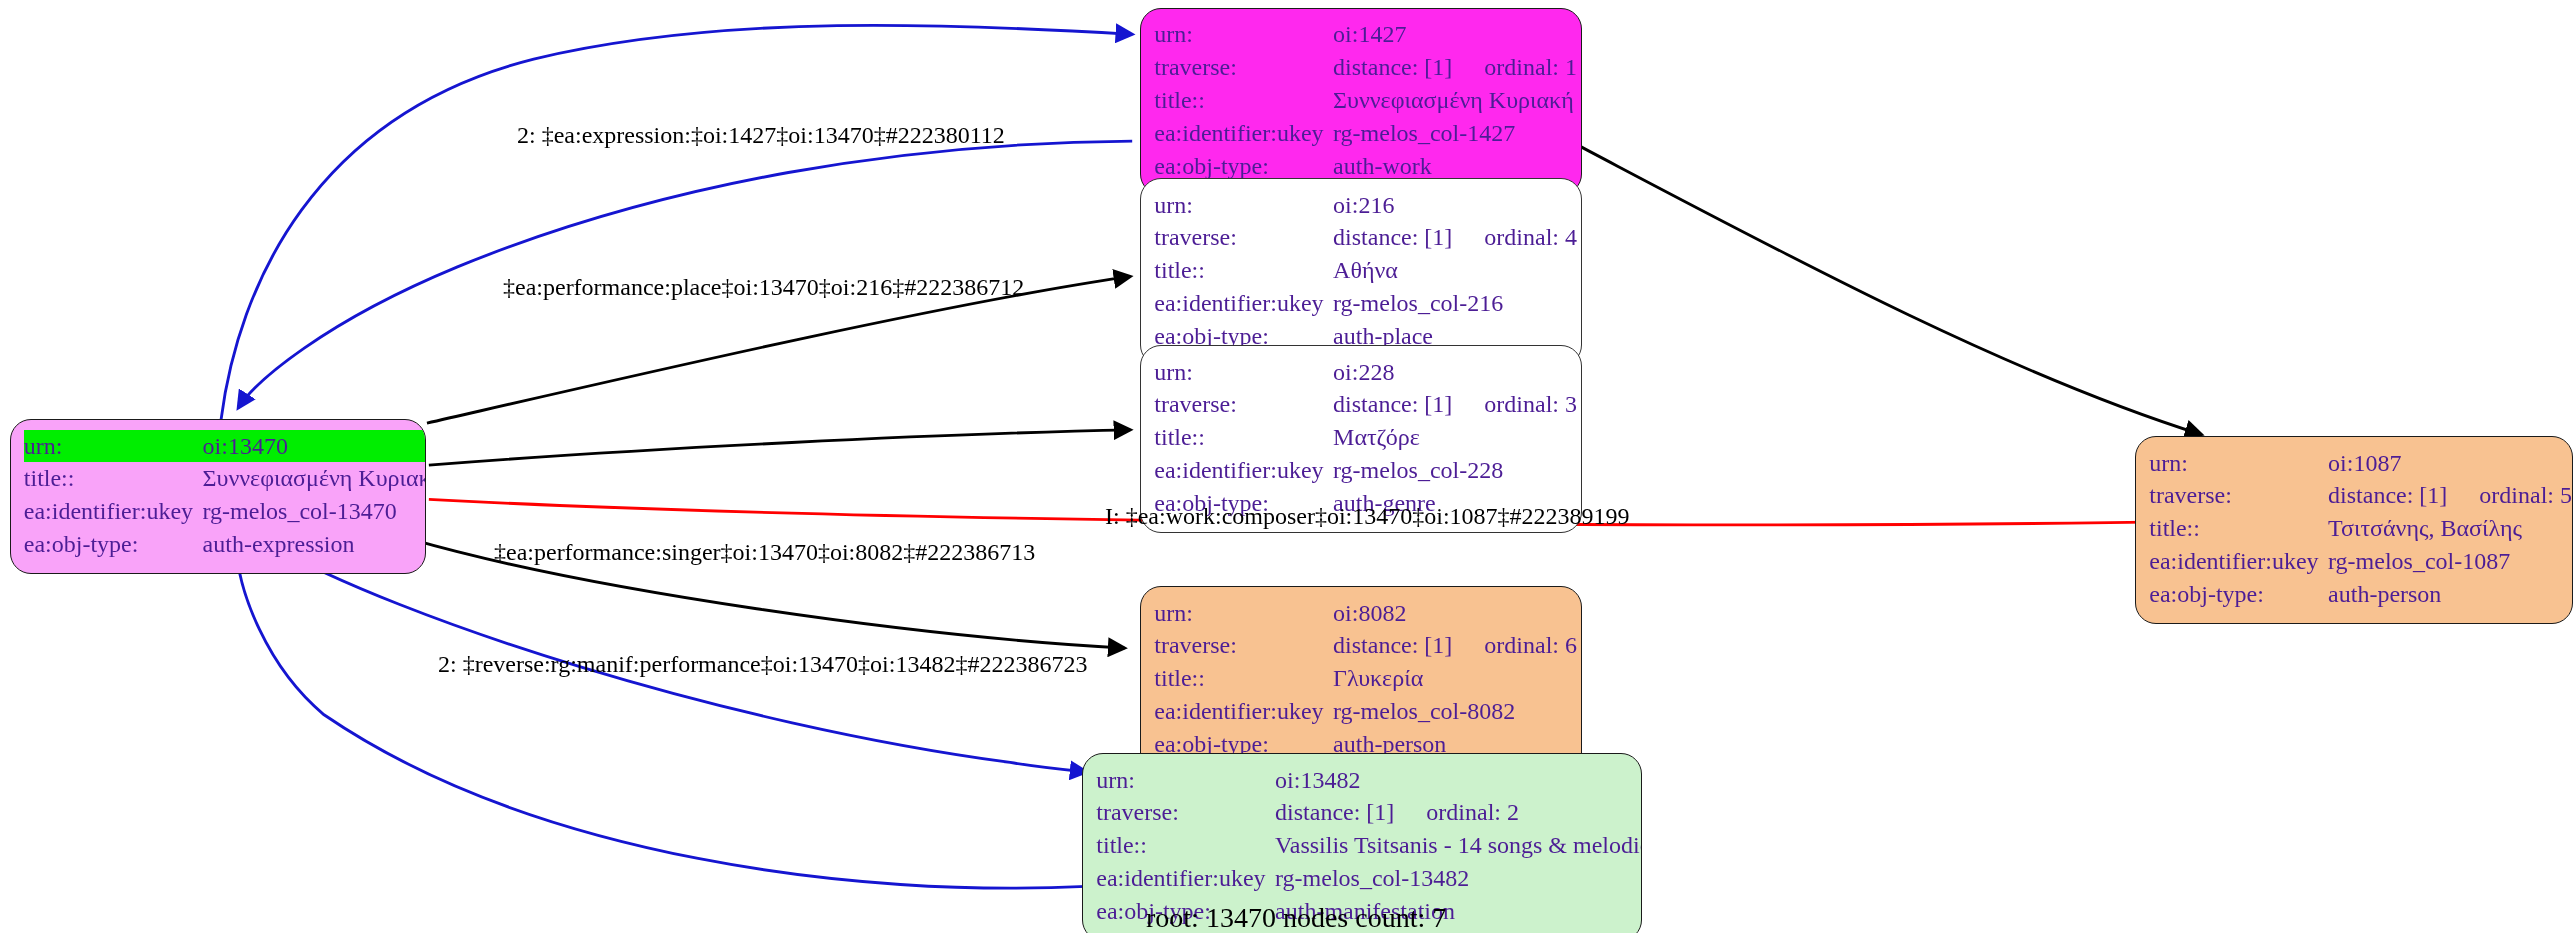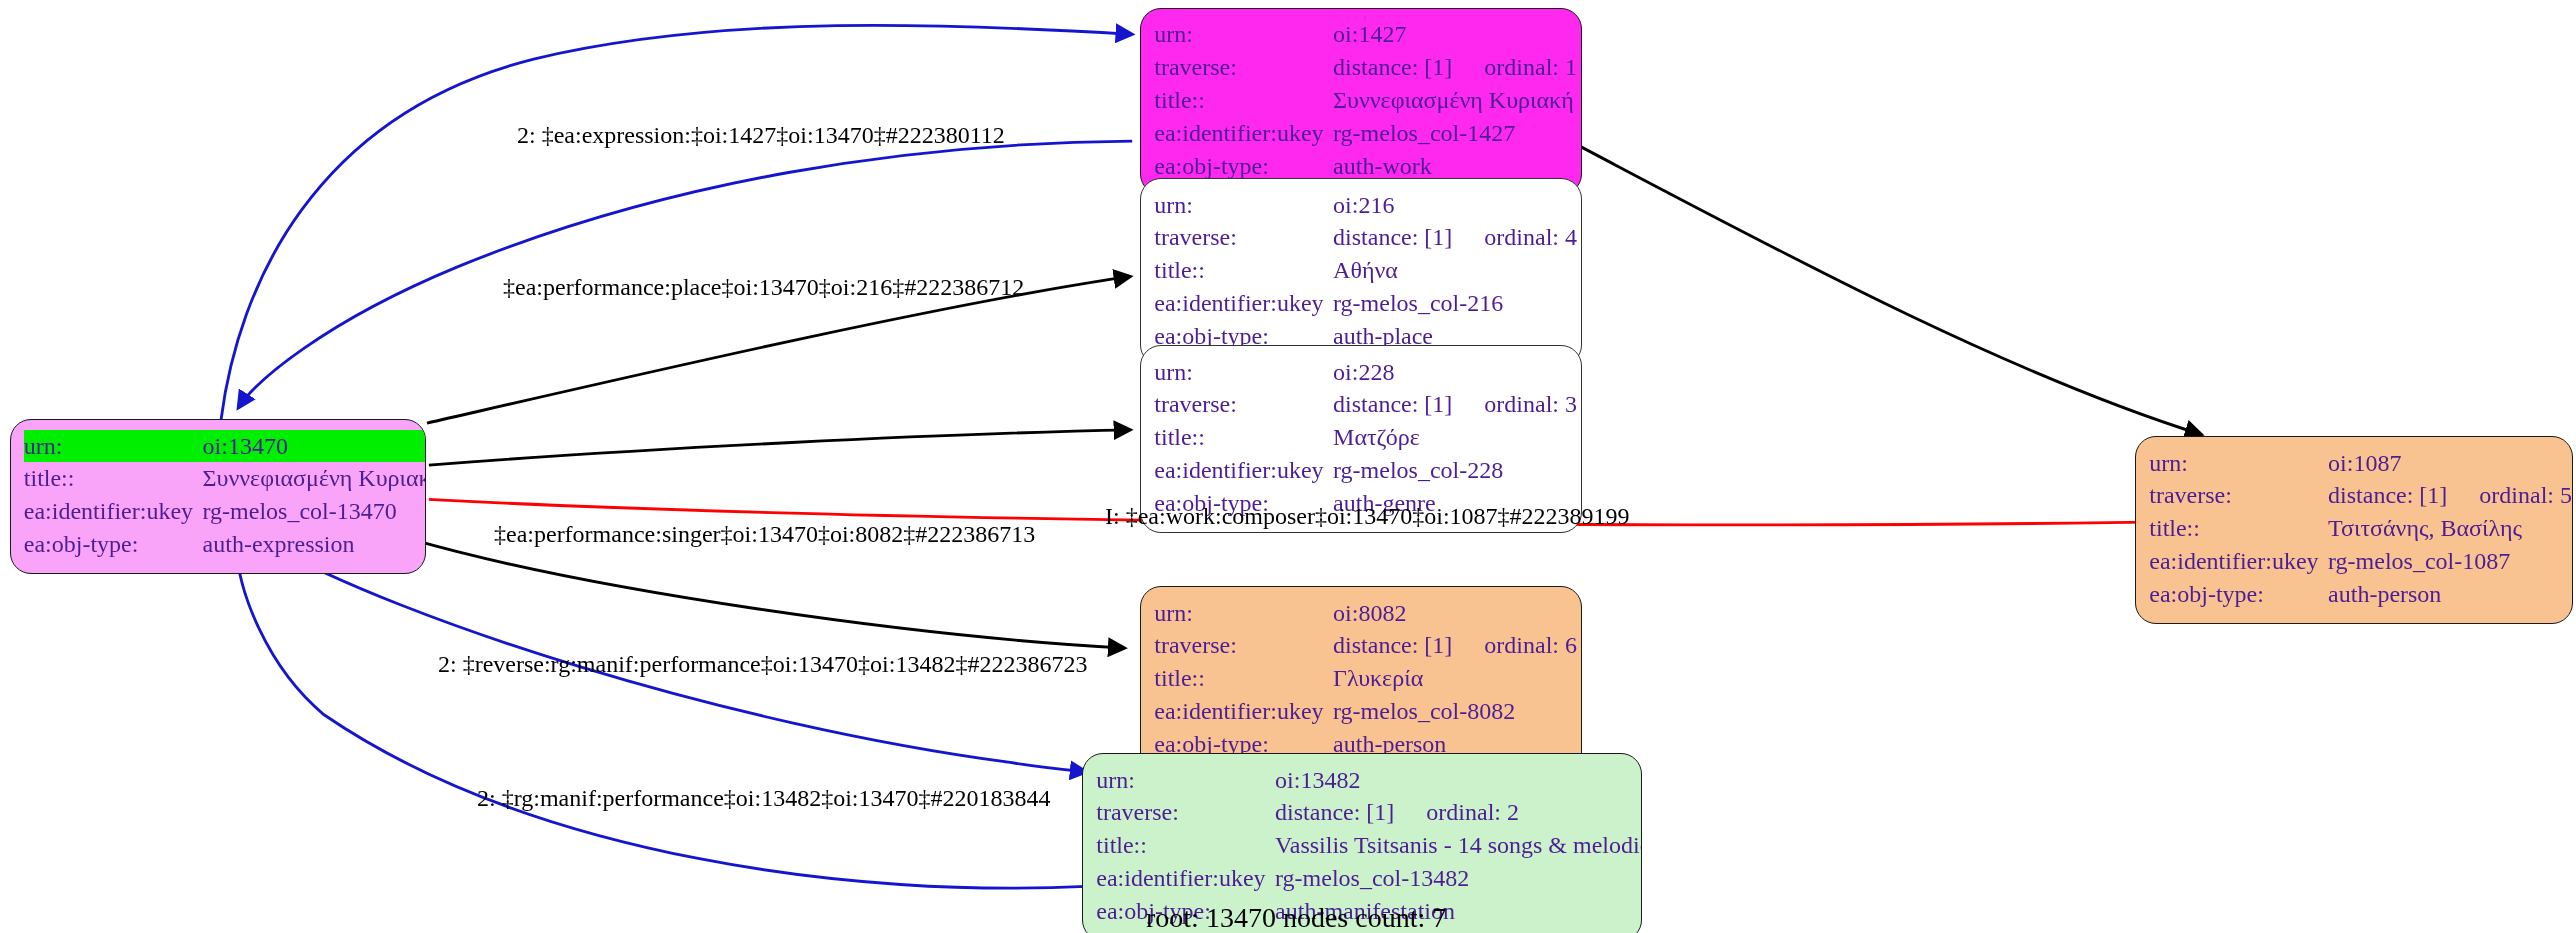--- a/index.html
+++ b/index.html
@@ -318,22 +318,21 @@
 
 
   <div class="edge-label" style="left:517px; top:122px;">2: ‡ea:expression:‡oi:1427‡oi:13470‡#222380112</div>
 
   <div class="edge-label" style="left:503px; top:274px;">‡ea:performance:place‡oi:13470‡oi:216‡#222386712</div>
 
 
 
   <div class="edge-label" style="left:1105px; top:503px;">I: ‡ea:work:composer‡oi:13470‡oi:1087‡#222389199</div>
 
-  <div class="edge-label" style="left:494px; top:521px;">‡ea:performance:singer‡oi:13470‡oi:8082‡#222386713</div>
+  <div class="edge-label" style="left:494px; top:539px;">‡ea:performance:singer‡oi:13470‡oi:8082‡#222386713</div>
 
   <div class="edge-label" style="left:438px; top:651px;">2: ‡reverse:rg:manif:performance‡oi:13470‡oi:13482‡#222386723</div>
 
-  <div class="edge-label" style="left:477px; top:785px;">2: ‡rg:manif:performance‡oi:13482‡oi:13470‡#220183844</div>
 
   <div class="footer-label" style="left:1146px; top:902px;">root: 13470 nodes count: 7</div>
 
 </div>
 
 
 </body></html>

